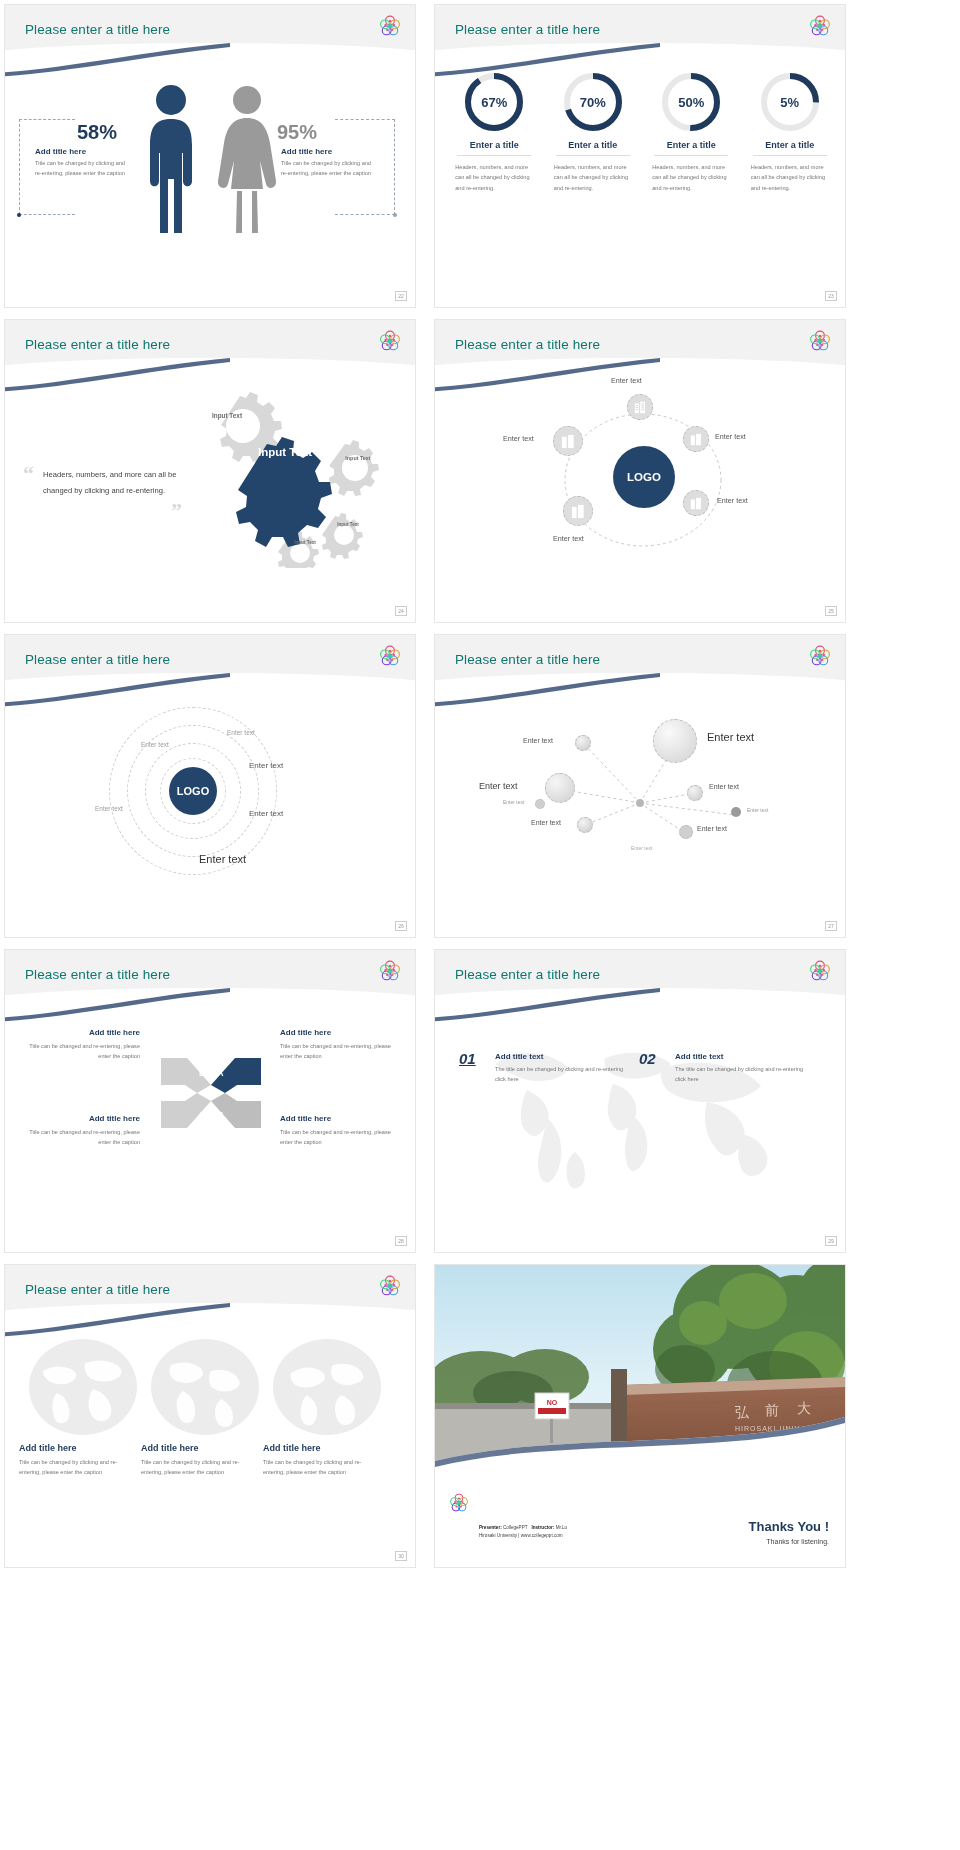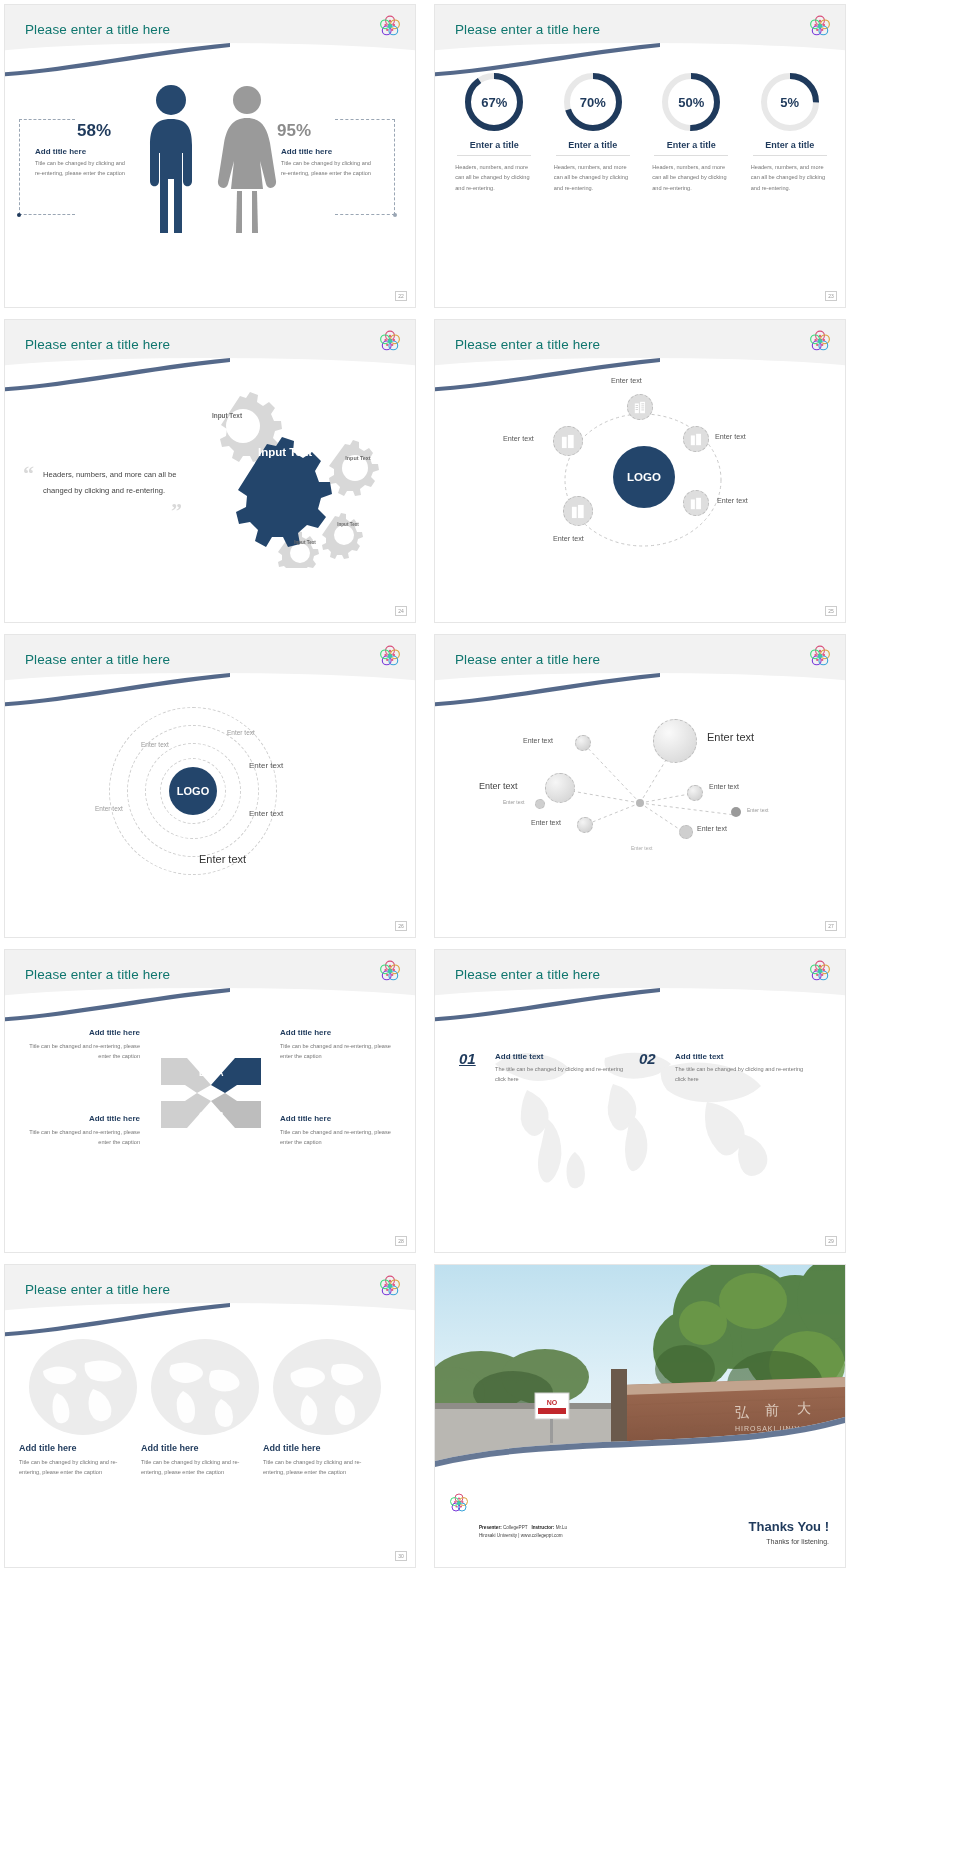--- a/index.html
+++ b/index.html
@@ -54,21 +54,21 @@
     font-size:5px; line-height:9px; text-align:center; color:#999;
     background:#fff;
   }
   .body { position:absolute; left:0; top:58px; width:100%; bottom:16px; }
   .sub-t { font-size:8px; font-weight:bold; color:#2b2b2b; }
   .body-t { font-size:5.6px; color:#777; line-height:1.75; }
 
   
   .people { position:absolute; inset:0; }
   .fig { position:absolute; }
-  .pct { position:absolute; font-size:17px; font-weight:bold; }
+  .pct { position:absolute; font-size:20px; font-weight:bold; }
   .pct.m { color:#1f3a5c; left:72px; top:58px; }
   .pct.f { color:#8c8c8c; left:272px; top:58px; }
   .dashbox { position:absolute; border:1px dashed #9aa6b4; }
   .blk { position:absolute; }
   .blk .sub-t { margin-bottom:3px; }
 
   
   .donuts { position:absolute; left:10px; right:6px; top:8px; display:flex; }
   .donut-col { flex:1; display:flex; flex-direction:column; align-items:center; }
   .ring { position:relative; width:62px; height:62px; }

